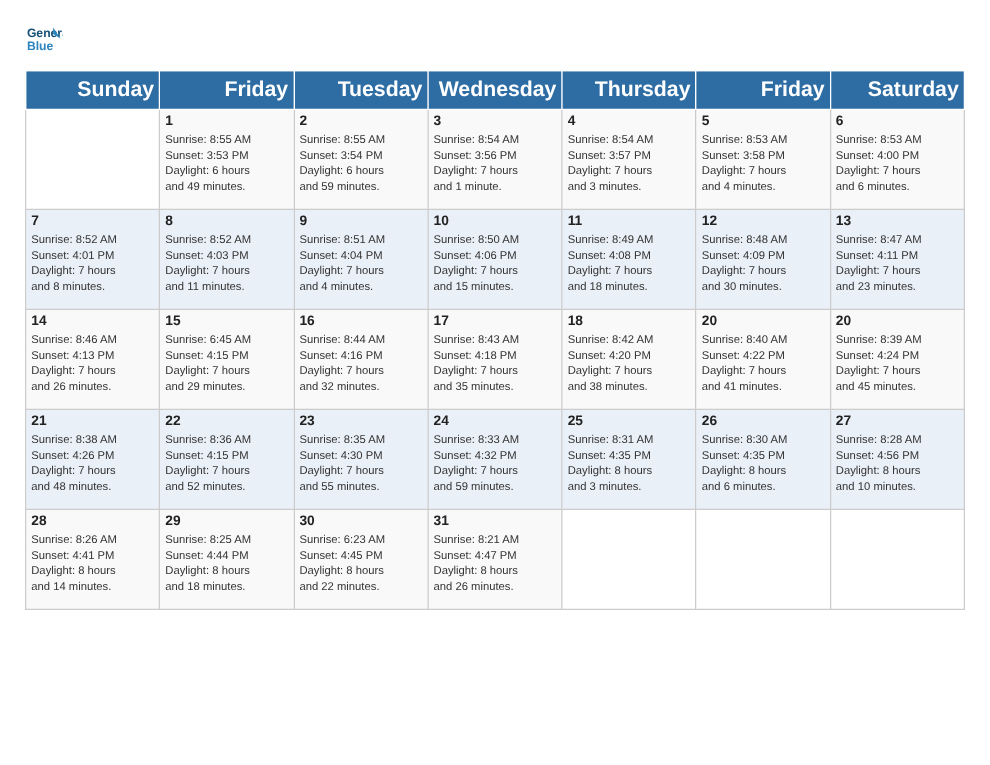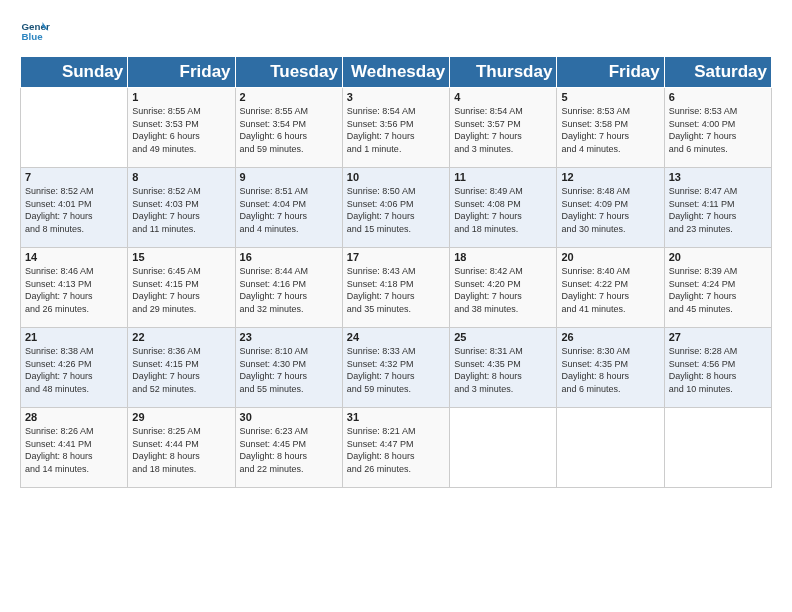--- a/index.html
+++ b/index.html
@@ -282,21 +282,21 @@
           </td>
           <td>
             <span class="day-number">22</span>
             <div class="cell-text">Sunrise: 8:36 AM</div>
             <div class="cell-text">Sunset: 4:15 PM</div>
             <div class="cell-text">Daylight: 7 hours</div>
             <div class="cell-text">and 52 minutes.</div>
           </td>
           <td>
             <span class="day-number">23</span>
-            <div class="cell-text">Sunrise: 8:10 AM</div>
+            <div class="cell-text">Sunrise: 8:35 AM</div>
             <div class="cell-text">Sunset: 4:30 PM</div>
             <div class="cell-text">Daylight: 7 hours</div>
             <div class="cell-text">and 55 minutes.</div>
           </td>
           <td>
             <span class="day-number">24</span>
             <div class="cell-text">Sunrise: 8:33 AM</div>
             <div class="cell-text">Sunset: 4:32 PM</div>
             <div class="cell-text">Daylight: 7 hours</div>
             <div class="cell-text">and 59 minutes.</div>

